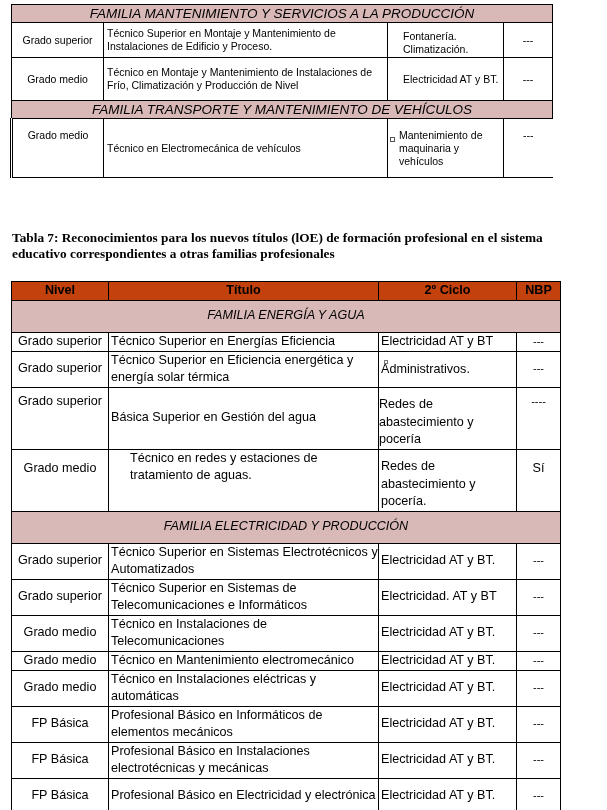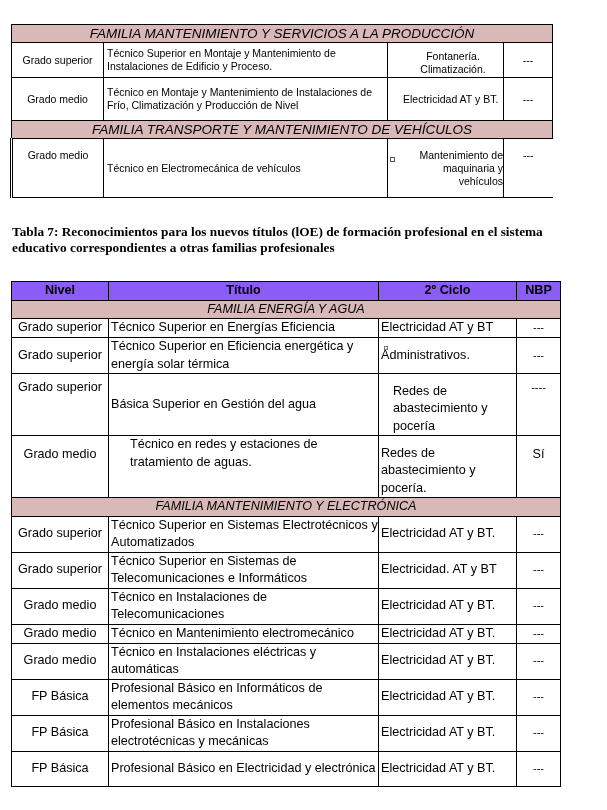--- a/index.html
+++ b/index.html
@@ -3,43 +3,43 @@
 <meta charset="utf-8">
 <style>
   * { box-sizing: border-box; margin: 0; padding: 0; }
   html, body { width: 607px; height: 810px; background: #ffffff; overflow: hidden; }
   body { position: relative; font-family: "Liberation Sans", "DejaVu Sans", sans-serif; color: #000; }
 
   table { border-collapse: collapse; position: absolute; table-layout: fixed; }
   td, th { border: 1px solid #000; vertical-align: middle; }
 
   
-  #t1 { left: 10px; top: 24px; width: 541px; font-size: 10.5px; line-height: 13px; }
+  #t1 { left: 10px; top: 4px; width: 541px; font-size: 10.5px; line-height: 13px; }
   #t1 .fam { background: #d8b9b7; text-align: center; font-style: italic; font-size: 13.5px; height: 18px; padding: 0; }
   #t1 .lvl { text-align: center; }
   #t1 .tit { padding-left: 3px; }
   #t1 .cyc { padding-left: 15px; }
   #t1 .nbp { text-align: center; }
   #t1 tr.r1 td { height: 35px; }
   #t1 tr.r2 td { height: 43px; }
   #t1 tr.r3 td { height: 59px; }
   #t1 tr.r3 td.lvl { vertical-align: top; padding-top: 10px; border-left: 3px double #000; }
   #t1 tr.r3 td.nbp { vertical-align: top; padding-top: 10px; border-right: none; }
   #t1 tr.r3 td.cyc { padding-left: 2px; }
   .bullet { display: inline-block; width: 5px; height: 5px; border: 1px solid #555; margin-right: 4px; vertical-align: 2px; }
-  .cyc-wrap { display: flex; align-items: flex-start; text-align: right; }
+  .cyc-wrap { display: flex; align-items: flex-start; }
   .cyc-wrap .bullet { margin-top: 8px; flex: none; }
 
   
-  #caption { position: absolute; left: 12px; top: 224px; width: 560px; font-family: "Liberation Serif", "DejaVu Serif", serif; font-weight: bold; font-size: 13.3px; line-height: 16px; }
+  #caption { position: absolute; left: 12px; top: 230px; width: 560px; font-family: "Liberation Serif", "DejaVu Serif", serif; font-weight: bold; font-size: 13.3px; line-height: 16px; }
 
   
   #t2 { left: 11px; top: 281px; width: 549px; font-size: 12.6px; line-height: 17.5px; }
-  #t2 th { background: #8b5cf6; font-weight: bold; height: 18px; font-size: 12.6px; padding: 0; }
-  #t2 .fam { background: #d8b9b7; text-align: center; font-style: italic; height: 18px; padding: 0; }
+  #t2 th { background: #c2410c; font-weight: bold; height: 18px; font-size: 12.6px; padding: 0; }
+  #t2 .fam { background: #d8b9b7; text-align: center; font-style: italic; height: 32px; padding: 0; }
   #t2 .lvl { text-align: center; padding: 0; }
   #t2 .tit { padding-left: 2px; }
   #t2 .cyc { padding-left: 2px; }
   #t2 .nbp { text-align: center; font-size: 11px; }
   #t2 tr.h1 td { height: 19px; }
   #t2 tr.h2 td { height: 35px; }
   #t2 tr.h3 td { height: 62px; }
   #t2 tr.h3b td { height: 62px; }
   .tiny-sq { display: block; width: 4px; height: 4px; border: 1px solid #777; margin-left: 3px; margin-bottom: -3px; }
 </style>
@@ -53,21 +53,21 @@
       <col style="width:116px">
       <col style="width:49px">
     </colgroup>
   <tbody>
       <tr>
     <td colspan="4" class="fam">FAMILIA MANTENIMIENTO Y SERVICIOS A LA PRODUCCIÓN</td>
   </tr>
   <tr class="r1">
     <td class="lvl">Grado superior</td>
     <td class="tit">Técnico Superior en Montaje y Mantenimiento de Instalaciones de Edificio y Proceso.</td>
-    <td class="cyc" style="vertical-align:bottom;padding-bottom:1px;text-align:center;">Fontanería. Climatización.</td>
+    <td class="cyc" style="vertical-align:bottom;padding-bottom:1px;">Fontanería. Climatización.</td>
     <td class="nbp">---</td>
   </tr>
   <tr class="r2">
     <td class="lvl">Grado medio</td>
     <td class="tit">Técnico en Montaje y Mantenimiento de Instalaciones de Frío, Climatización y Producción de Nivel</td>
     <td class="cyc">Electricidad AT y BT.</td>
     <td class="nbp">---</td>
   </tr>
   <tr>
     <td colspan="4" class="fam">FAMILIA TRANSPORTE Y MANTENIMIENTO DE VEHÍCULOS</td>
@@ -116,31 +116,31 @@
     <td class="tit">Técnico Superior en Eficiencia energética y energía solar térmica</td>
     <td class="cyc">
       <span class="tiny-sq"></span>
       <span>Administrativos.</span>
     </td>
     <td class="nbp">---</td>
   </tr>
   <tr class="h3">
     <td class="lvl" style="vertical-align:top;padding-top:5px;">Grado superior</td>
     <td class="tit">Básica Superior en Gestión del agua</td>
-    <td class="cyc" style="vertical-align:bottom;padding-left:14px;">Redes de abastecimiento y pocería</td>
+    <td class="cyc" style="vertical-align:bottom;padding-left:0;">Redes de abastecimiento y pocería</td>
     <td class="nbp" style="vertical-align:top;padding-top:5px;">----</td>
   </tr>
   <tr class="h3b">
     <td class="lvl" style="vertical-align:top;padding-top:10px;">Grado medio</td>
     <td class="tit" style="vertical-align:top;padding-left:21px;">Técnico en redes y estaciones de tratamiento de aguas.</td>
     <td class="cyc" style="vertical-align:bottom;">Redes de abastecimiento y pocería.</td>
     <td class="nbp" style="vertical-align:top;padding-top:10px;font-size:12.6px;">Sí</td>
   </tr>
   <tr>
-    <td colspan="4" class="fam">FAMILIA MANTENIMIENTO Y ELECTRÓNICA</td>
+    <td colspan="4" class="fam">FAMILIA ELECTRICIDAD Y PRODUCCIÓN</td>
   </tr>
   <tr class="h2">
     <td class="lvl">Grado superior</td>
     <td class="tit">Técnico Superior en Sistemas Electrotécnicos y Automatizados</td>
     <td class="cyc">Electricidad AT y BT.</td>
     <td class="nbp">---</td>
   </tr>
   <tr class="h2">
     <td class="lvl">Grado superior</td>
     <td class="tit">Técnico Superior en Sistemas de Telecomunicaciones e Informáticos</td>

